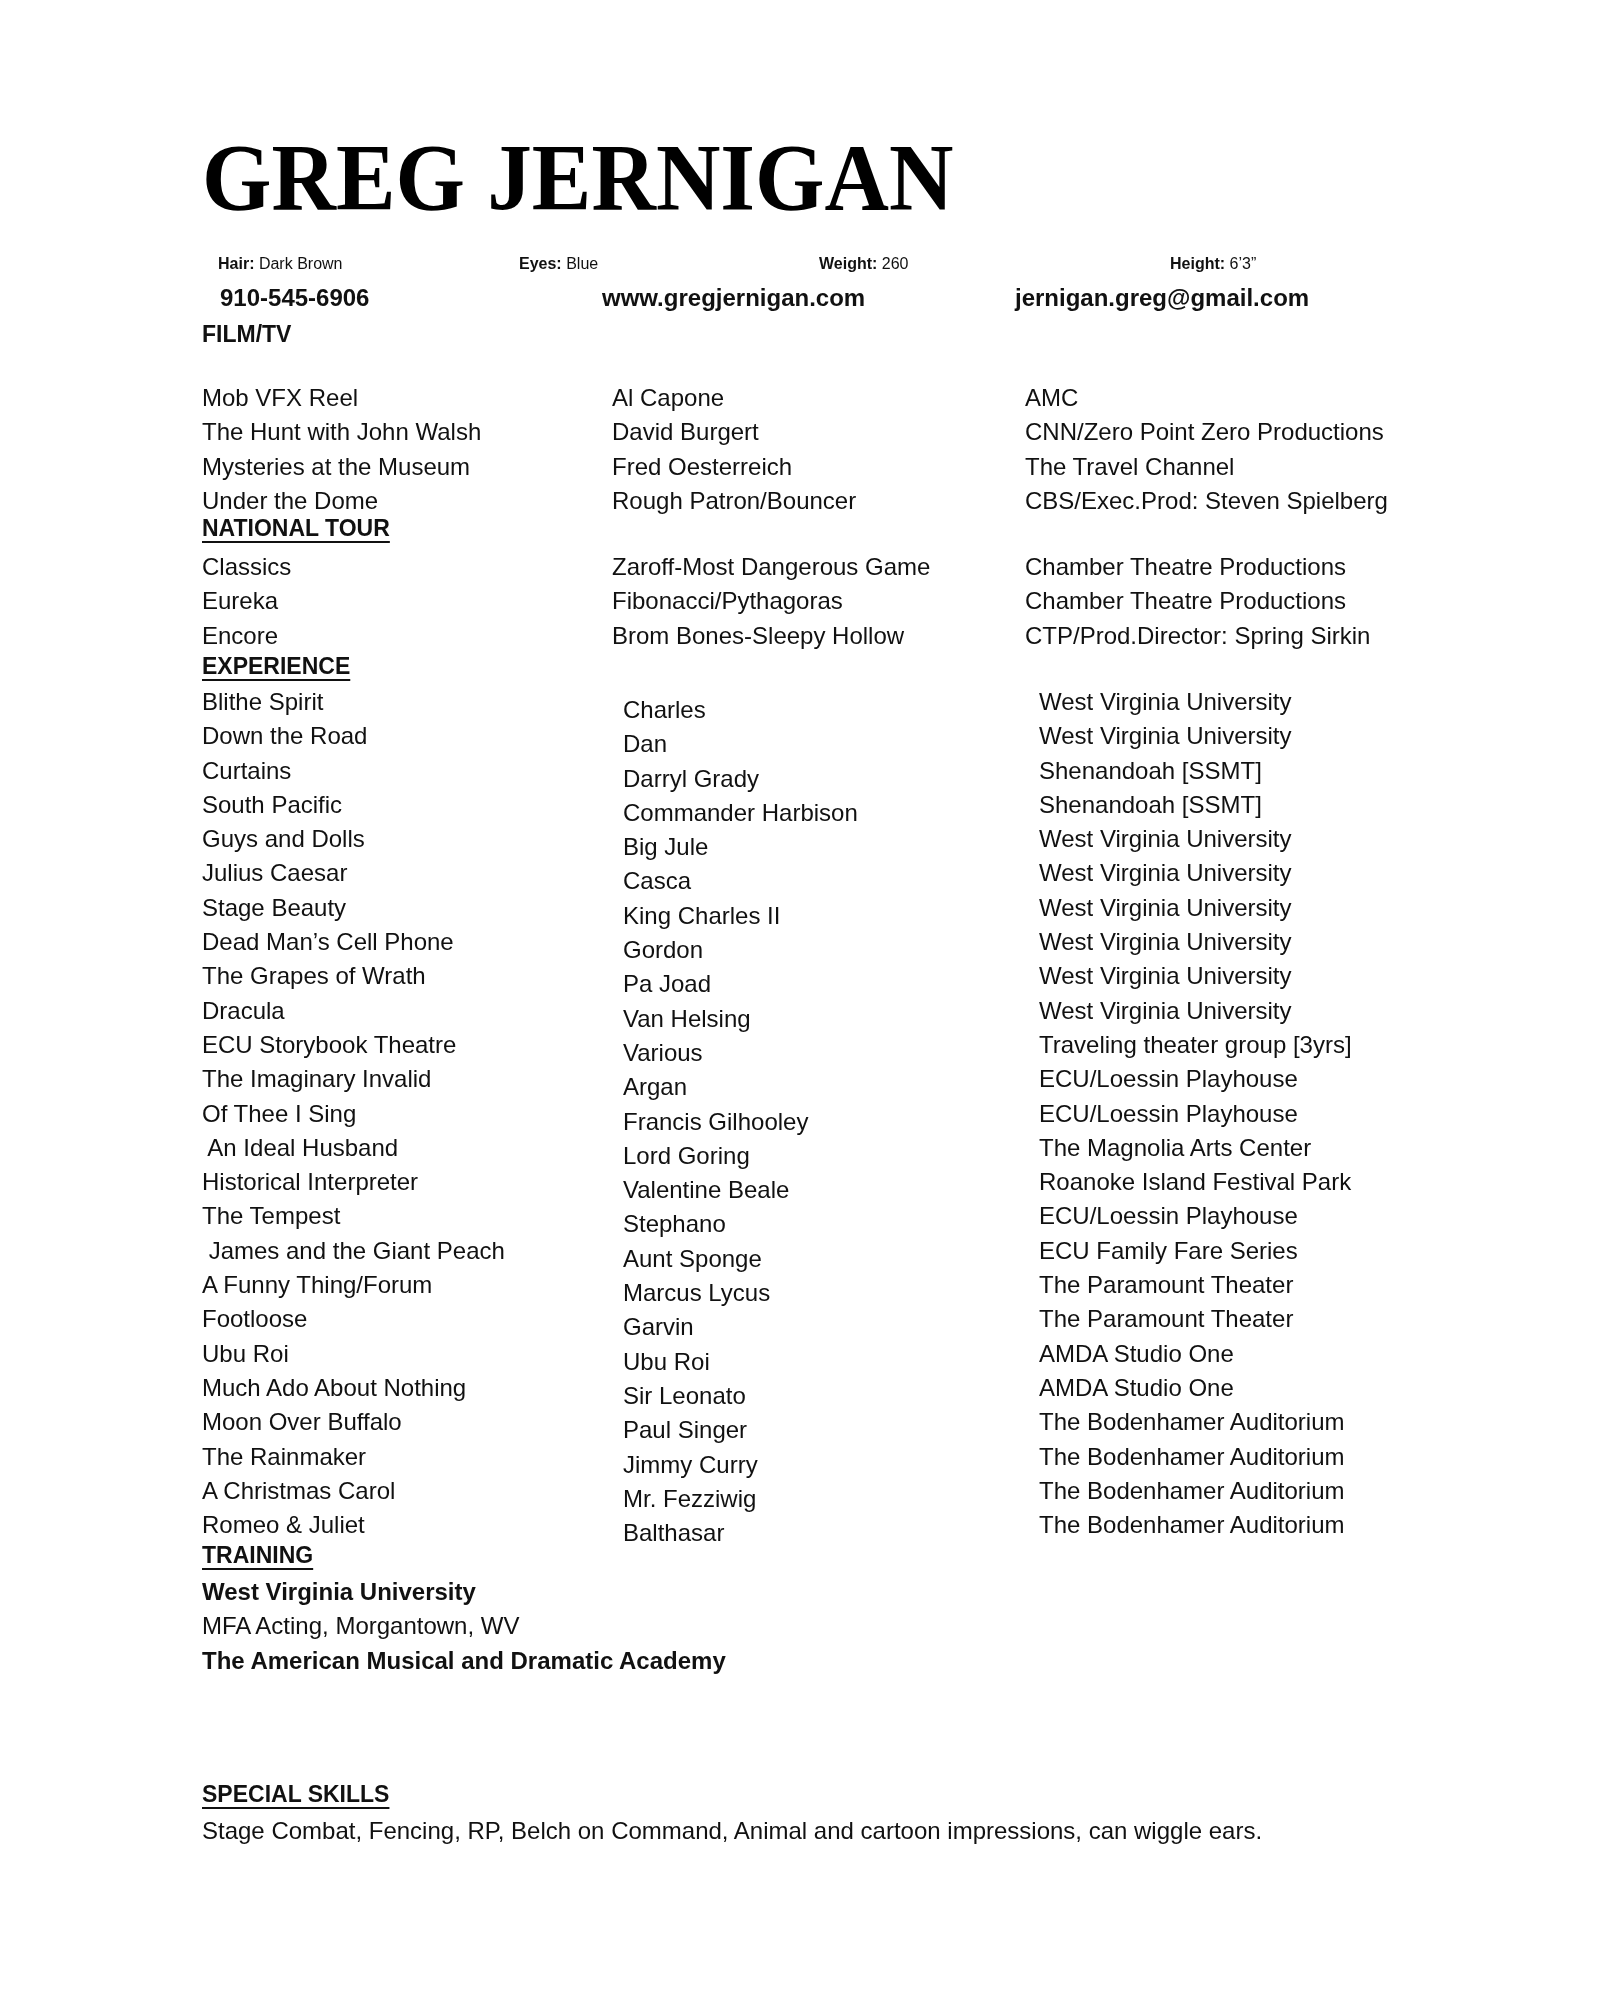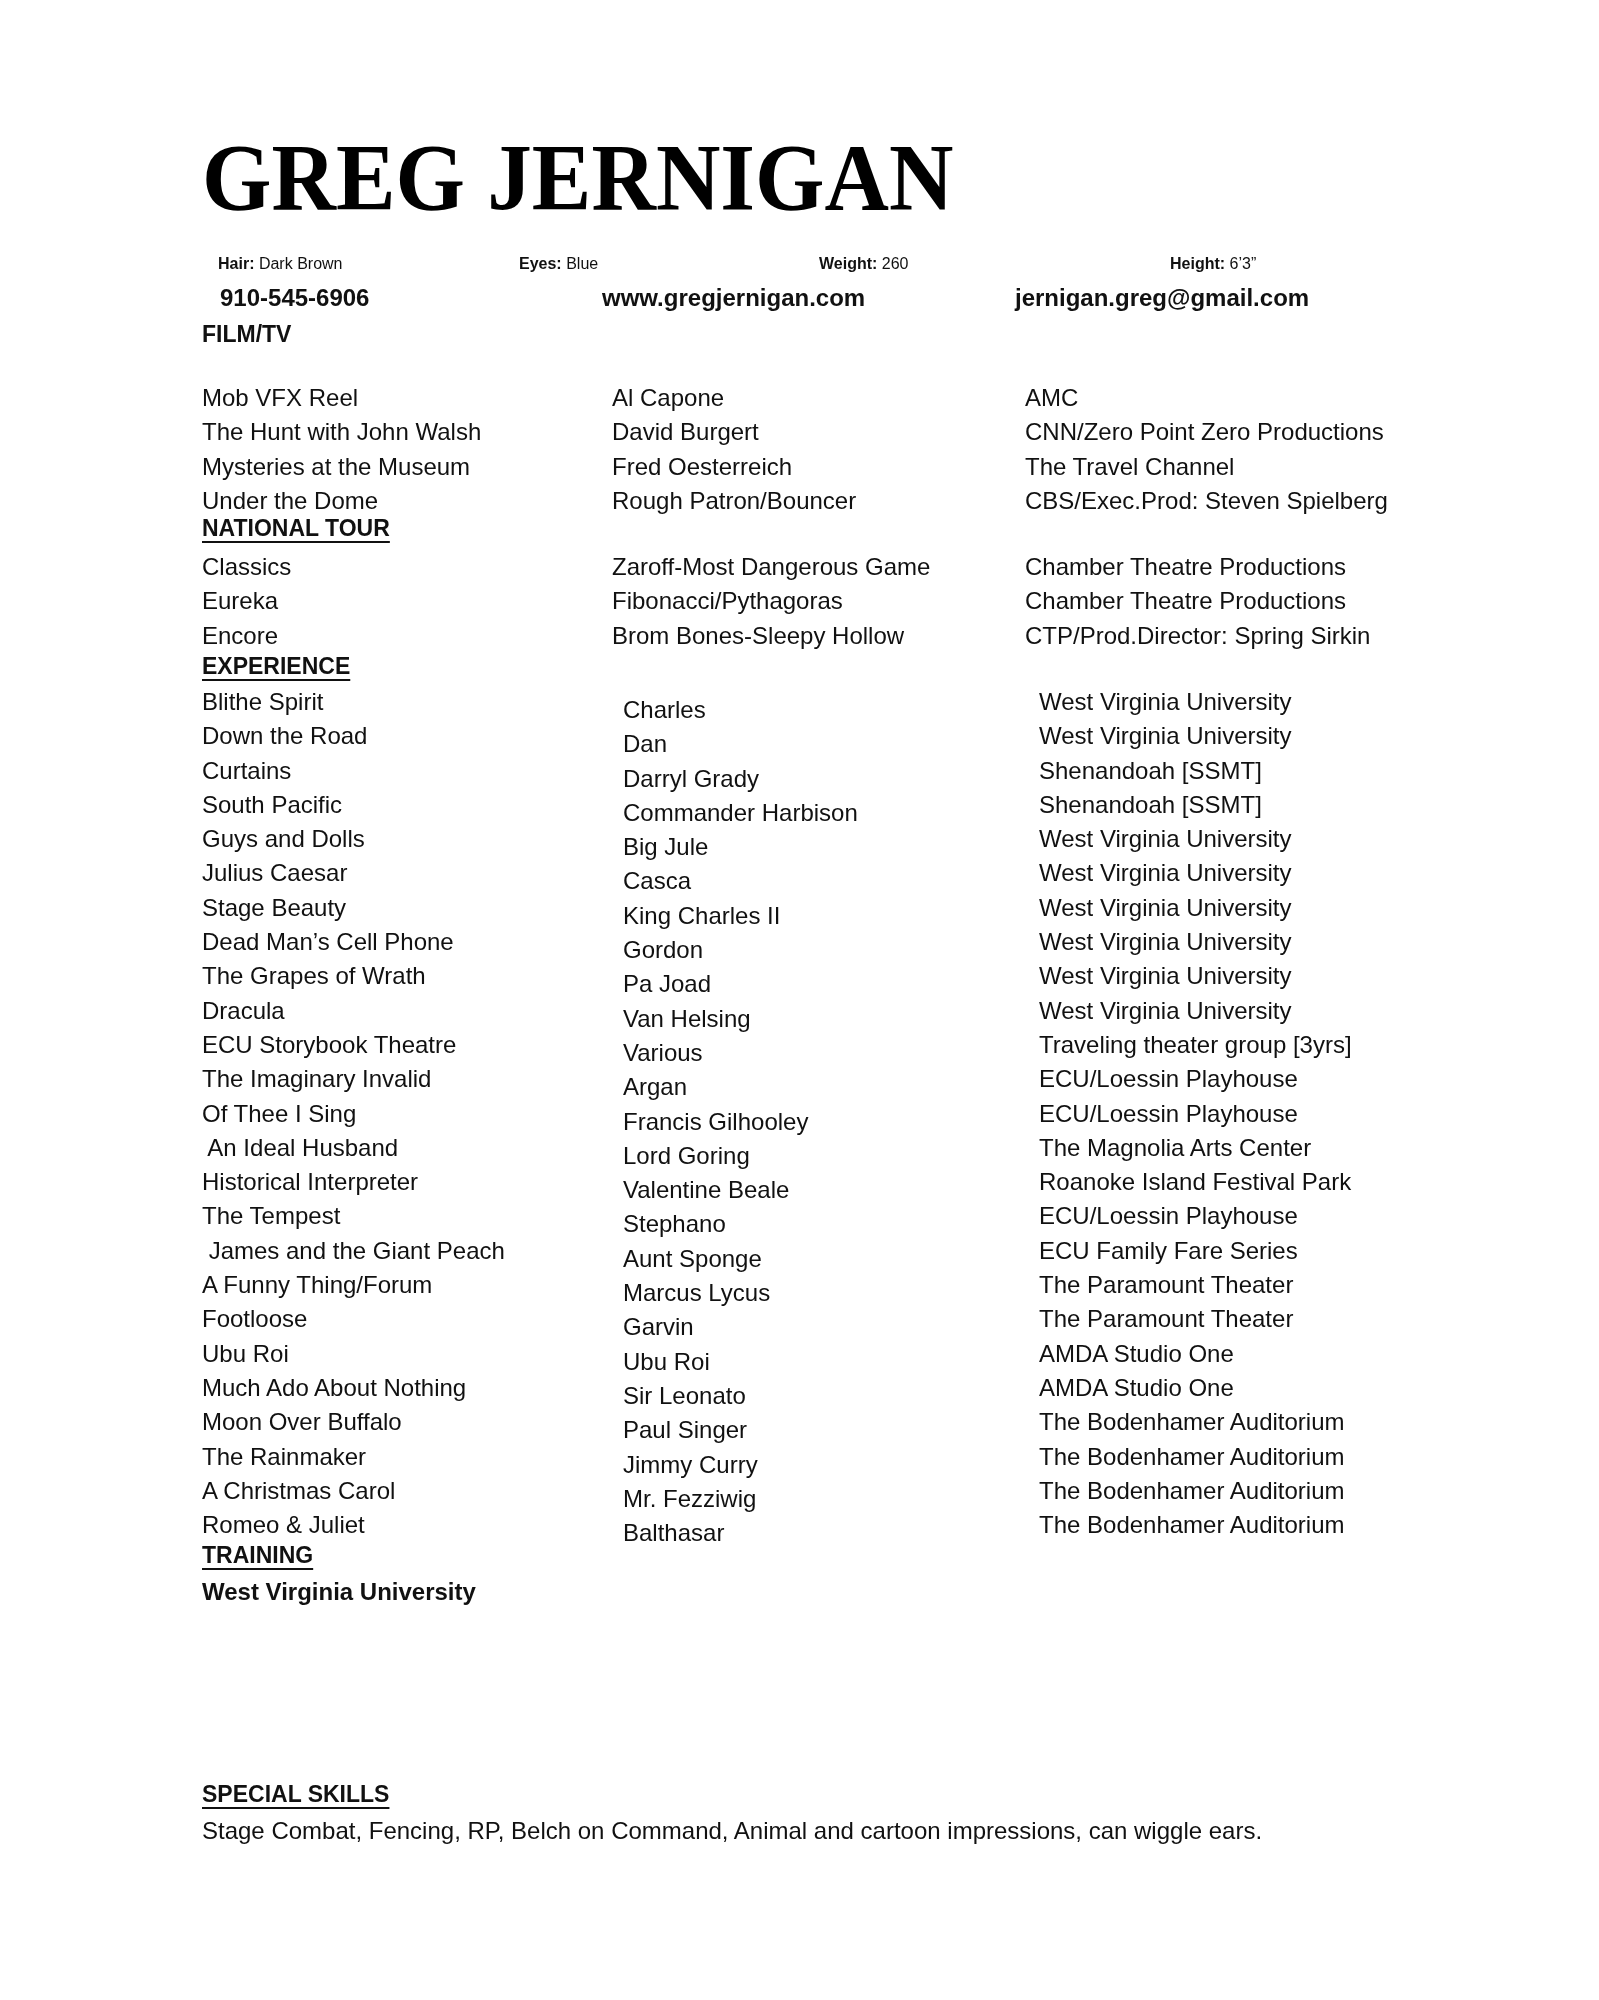--- a/index.html
+++ b/index.html
@@ -149,16 +149,18 @@
   <div>AMDA Studio One</div>
   <div>The Bodenhamer Auditorium</div>
   <div>The Bodenhamer Auditorium</div>
   <div>The Bodenhamer Auditorium</div>
   <div>The Bodenhamer Auditorium</div>
 </div>
 
 <div class="abs heading ul" style="top:1541px;">TRAINING</div>
 <div class="col row" style="left:202px; top:1575px;">
   <div class="bold">West Virginia University</div>
+  <div>MFA Acting, Morgantown, WV</div>
+  <div class="bold">The American Musical and Dramatic Academy</div>
 </div>
 
 <div class="abs heading ul" style="top:1780px;">SPECIAL SKILLS</div>
 <div class="abs row" style="left:202px; top:1814px;">Stage Combat, Fencing, RP, Belch on Command, Animal and cartoon impressions, can wiggle ears.</div>
 
 </body></html>

